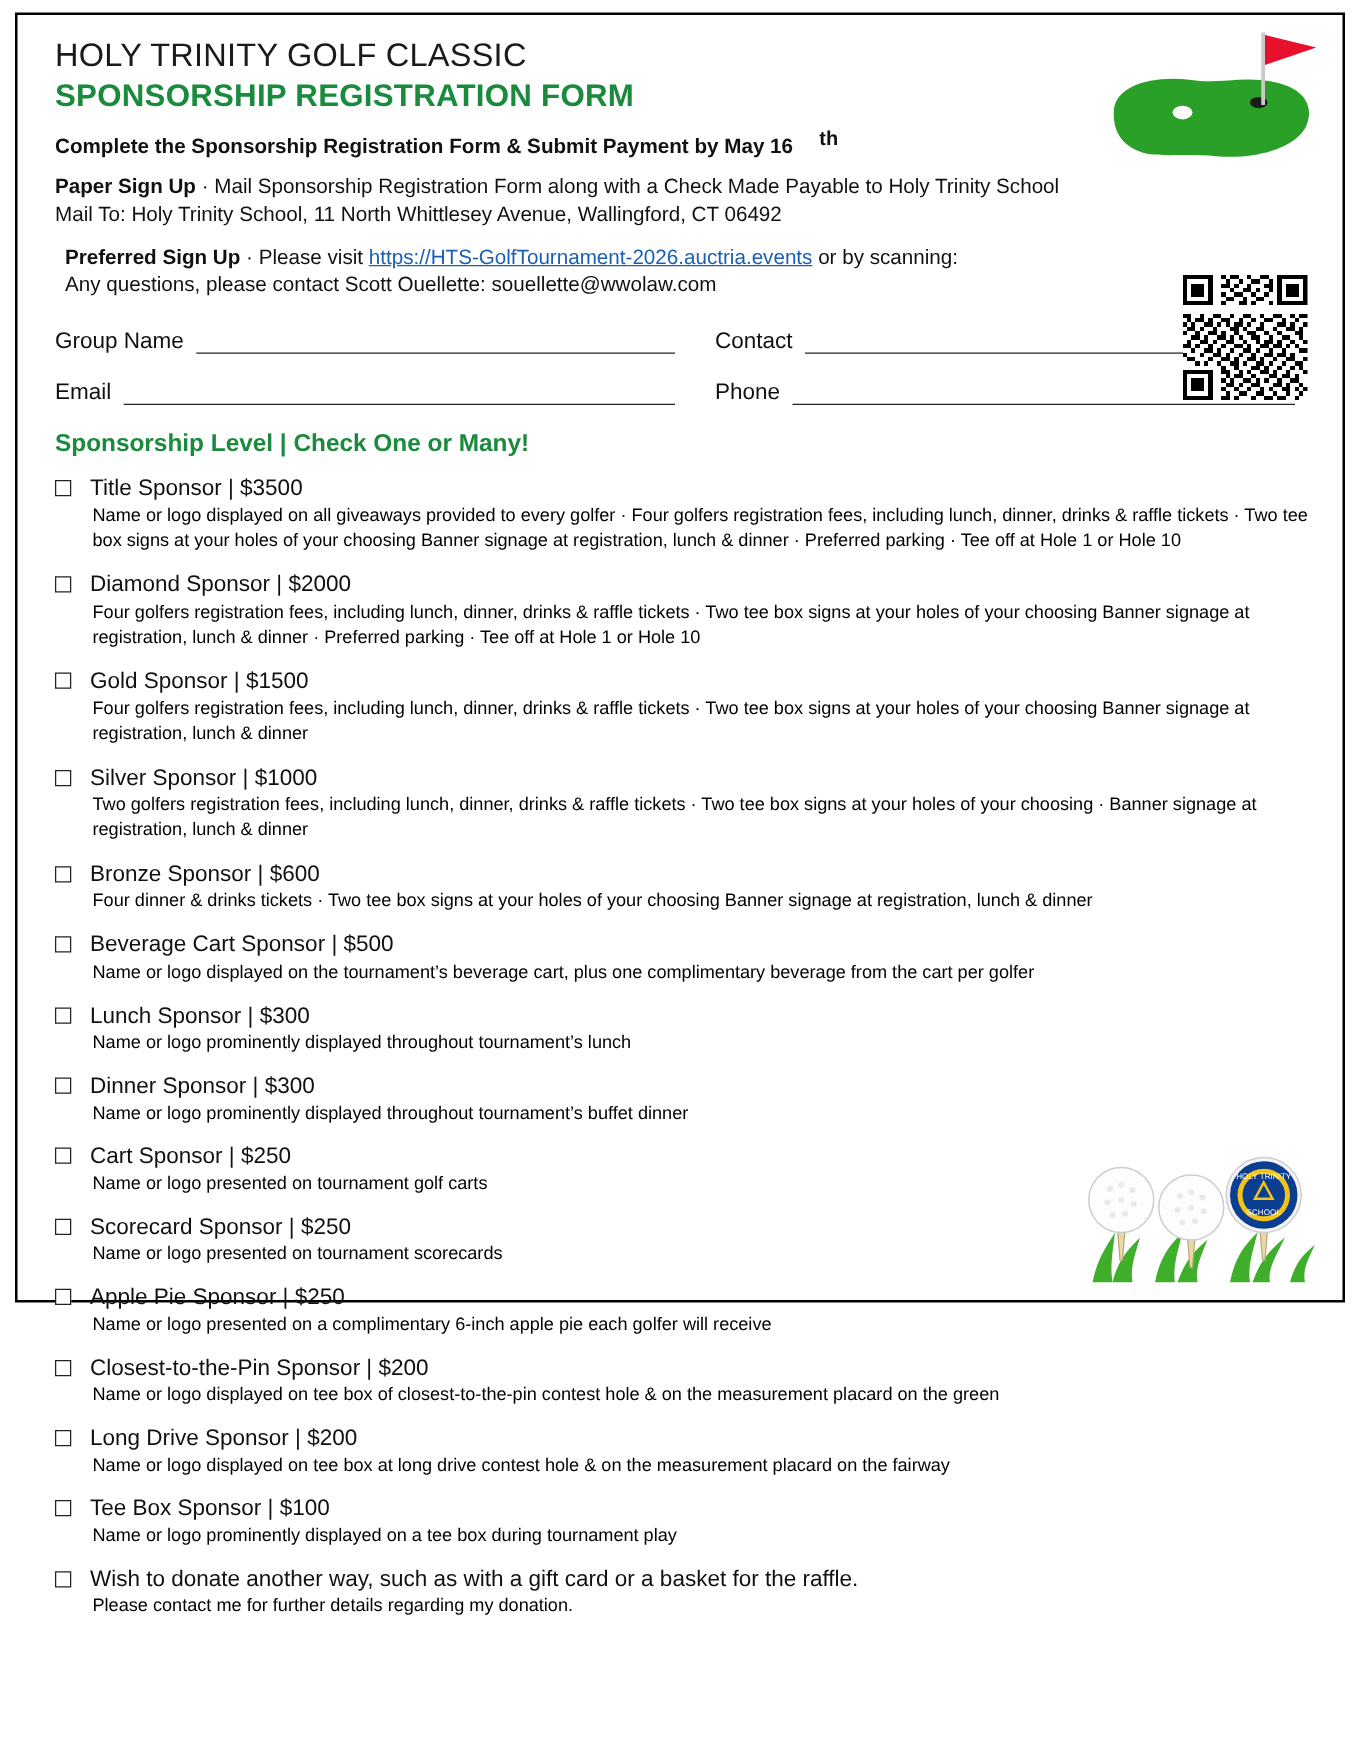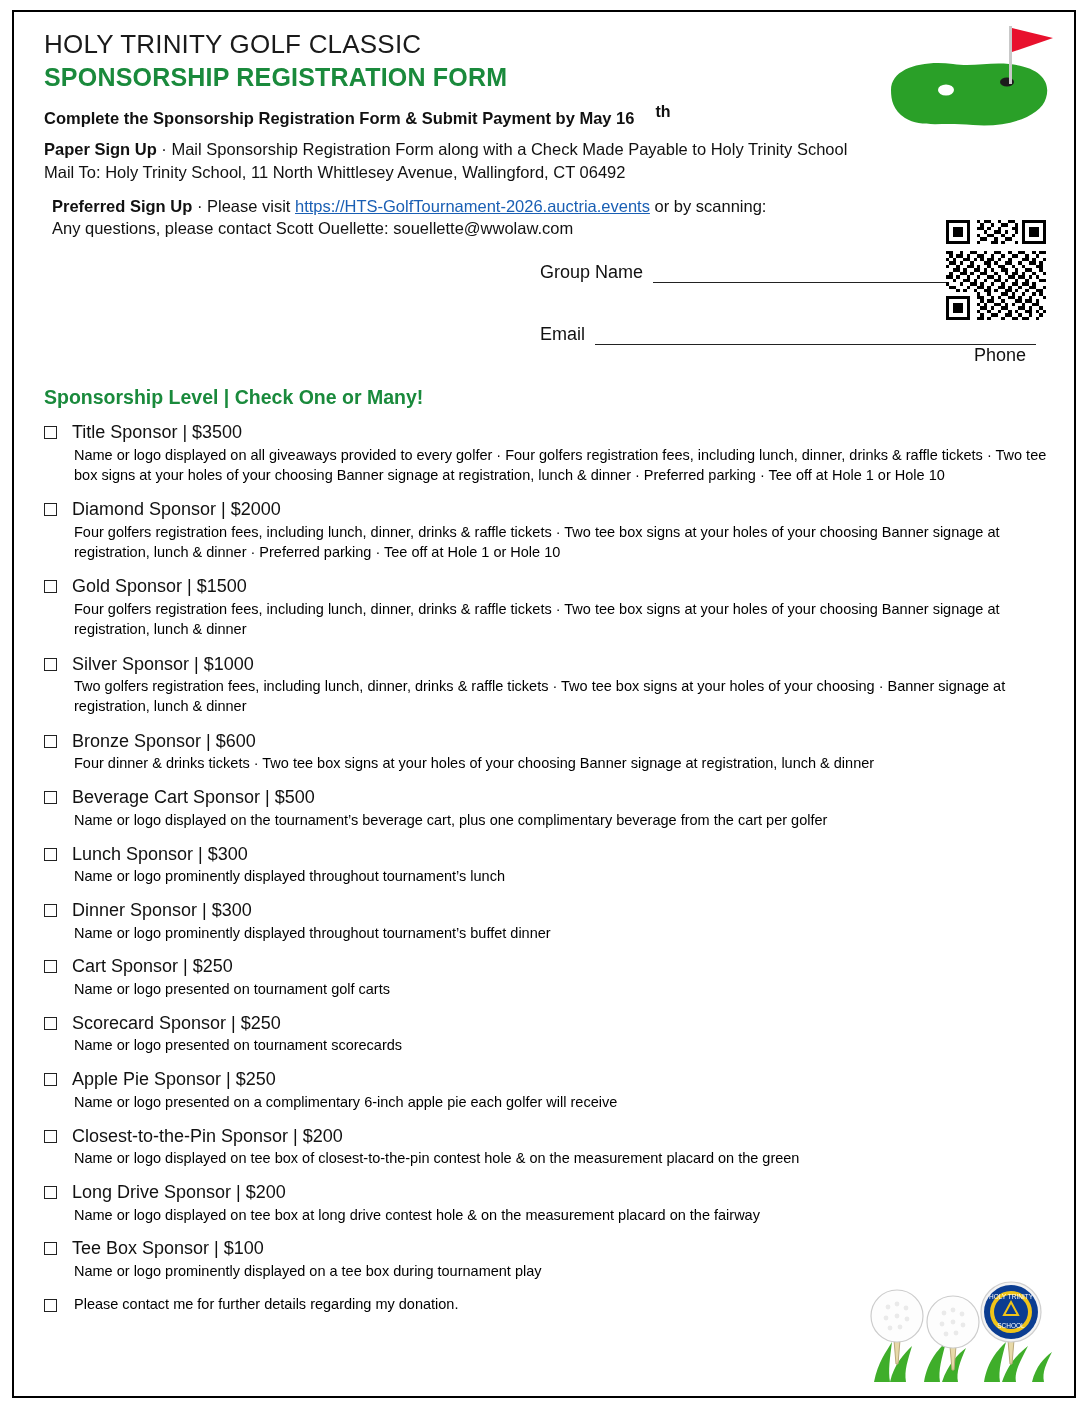--- a/index.html
+++ b/index.html
@@ -14,21 +14,21 @@
     font-family: "Liberation Sans", sans-serif;
     color: #000000;
     position: relative;
     overflow: hidden;
   }
   .page {
     position: absolute;
     left: 12px;
     top: 10px;
     width: 1064px;
-    height: 1388px;
+    height: 1032px;
     border: 2px solid #000000;
     background: #ffffff;
   }
   .inner {
     position: absolute;
     left: 30px;
     top: 18px;
     right: 24px;
   }
 
@@ -92,21 +92,20 @@
   }
 
   
   .fields {
     margin-top: 22px;
   }
   .field-row {
     display: flex;
     align-items: flex-end;
     margin-bottom: 20px;
-    flex-direction: column;
   }
   .fld-label {
     font-size: 18px;
     color: #111;
     white-space: nowrap;
   }
   .fld-line {
     border-bottom: 1.3px solid #222;
     flex: 1 1 auto;
     height: 17px;
@@ -291,20 +290,21 @@
       </div>
 
       <div class="item compact">
         <span class="box"></span>
         <div class="item-title">Tee Box Sponsor | $100</div>
         <div class="item-desc">Name or logo prominently displayed on a tee box during tournament play</div>
       </div>
 
       <div class="item last">
         <span class="box"></span>
+        <div class="item-title">Wish to donate another way, such as with a gift card or a basket for the raffle.</div>
         <div class="item-desc">Please contact me for further details regarding my donation.</div>
       </div>
 
     </div>
   </div>
 
   <svg class="green-art" viewBox="0 0 175 125">
     <path d="M10 70 C10 48, 42 40, 72 44 C92 47, 108 42, 128 44 C160 47, 170 62, 165 78 C160 96, 128 108, 92 105 C58 102, 40 108, 24 98 C12 90, 10 80, 10 70 Z" fill="#2aa028"></path>
     <ellipse cx="65" cy="70" rx="8" ry="5.5" fill="#ffffff"></ellipse>
     <ellipse cx="126" cy="62" rx="7" ry="4.5" fill="#1c1c1c"></ellipse>

